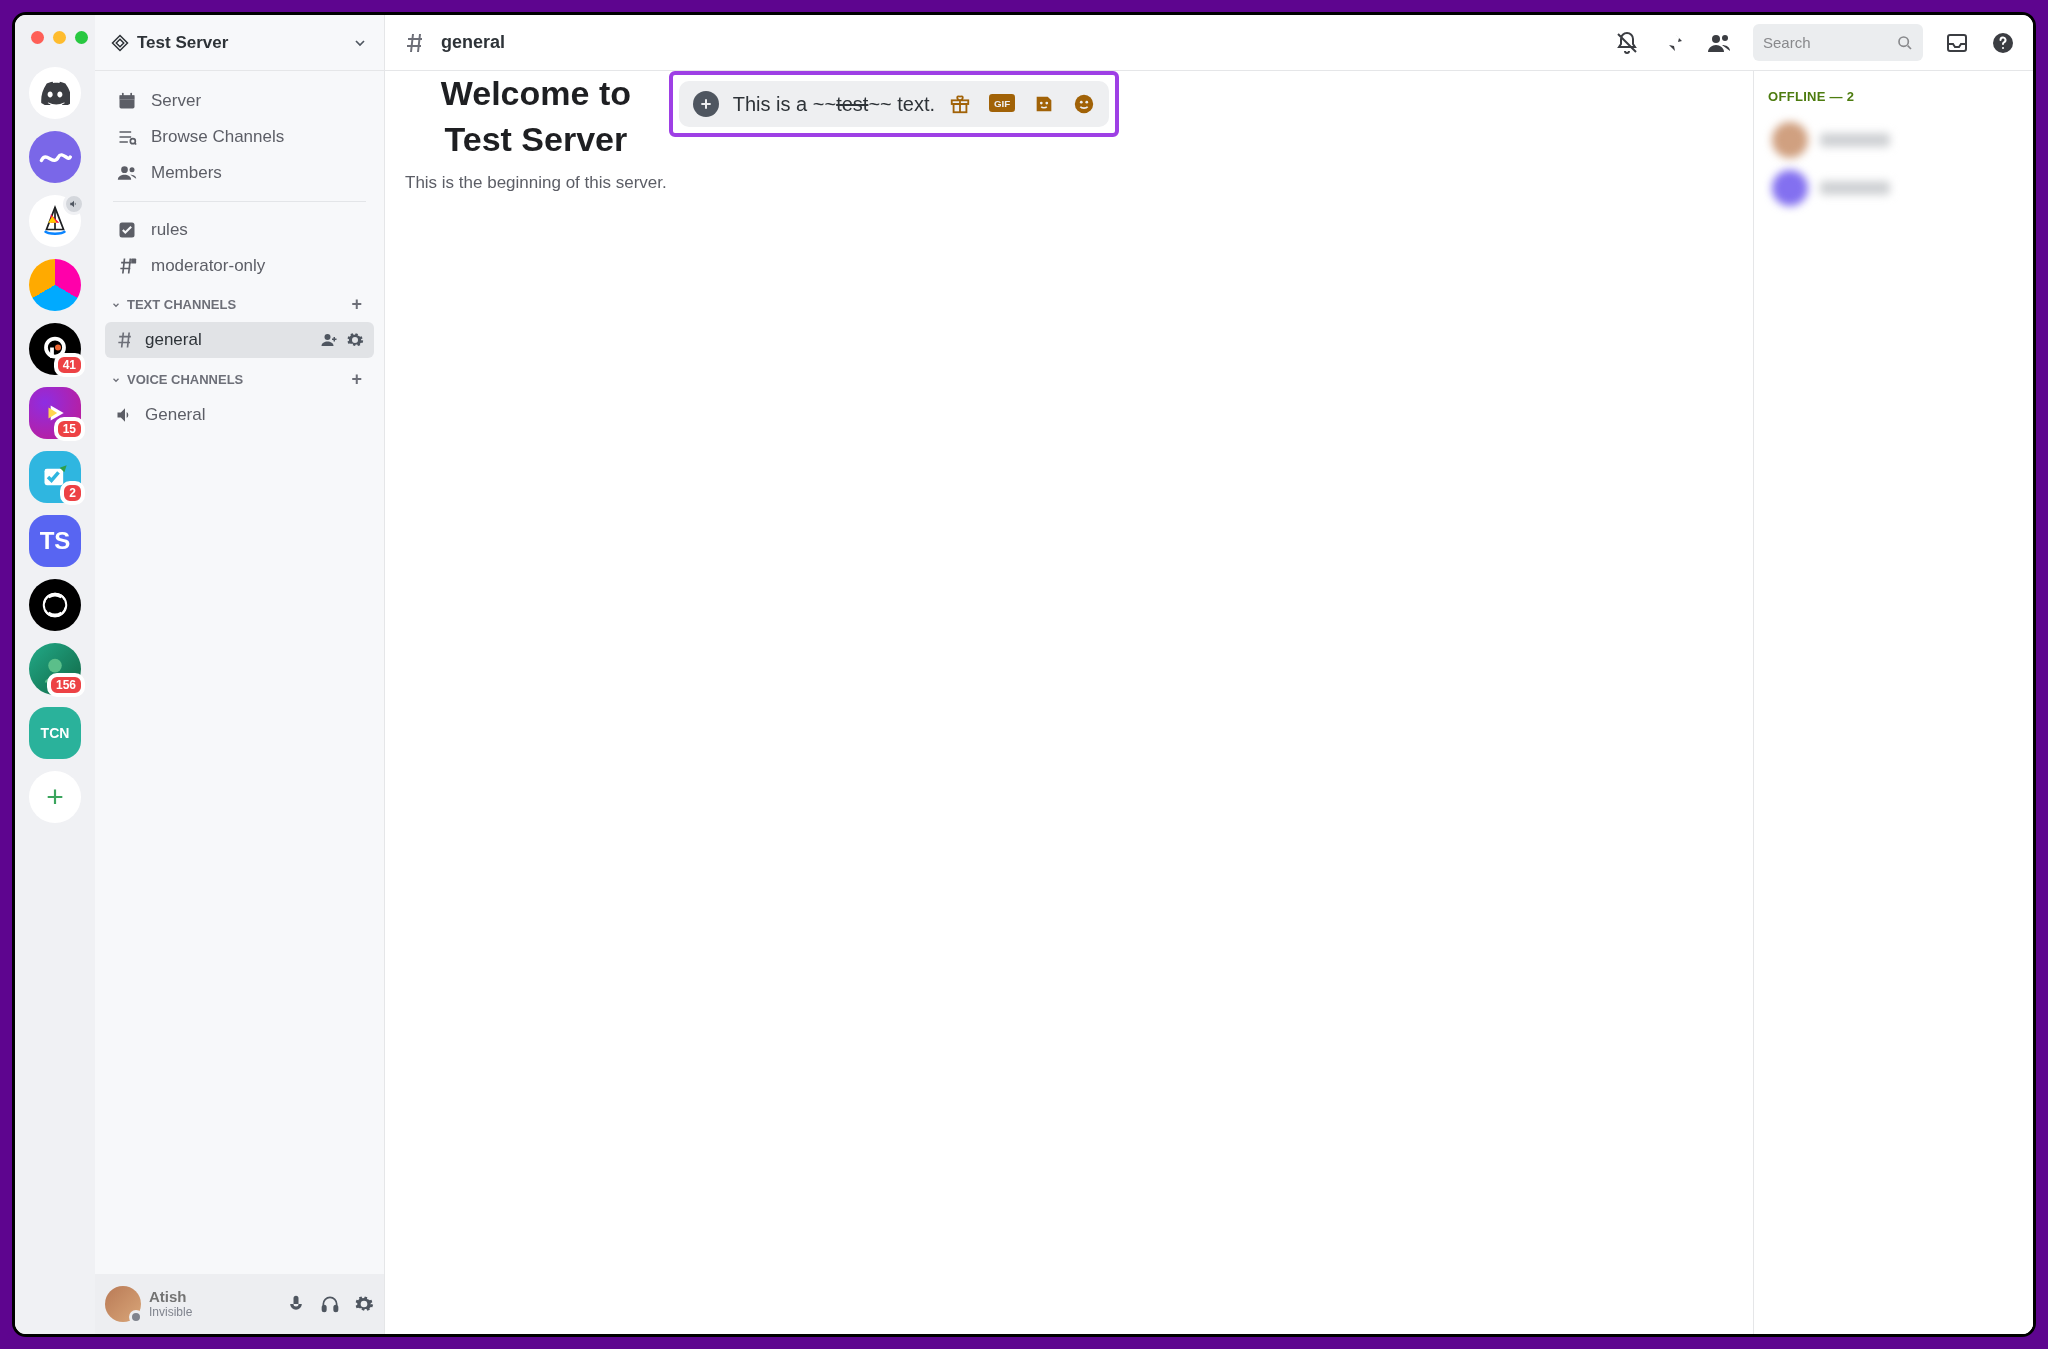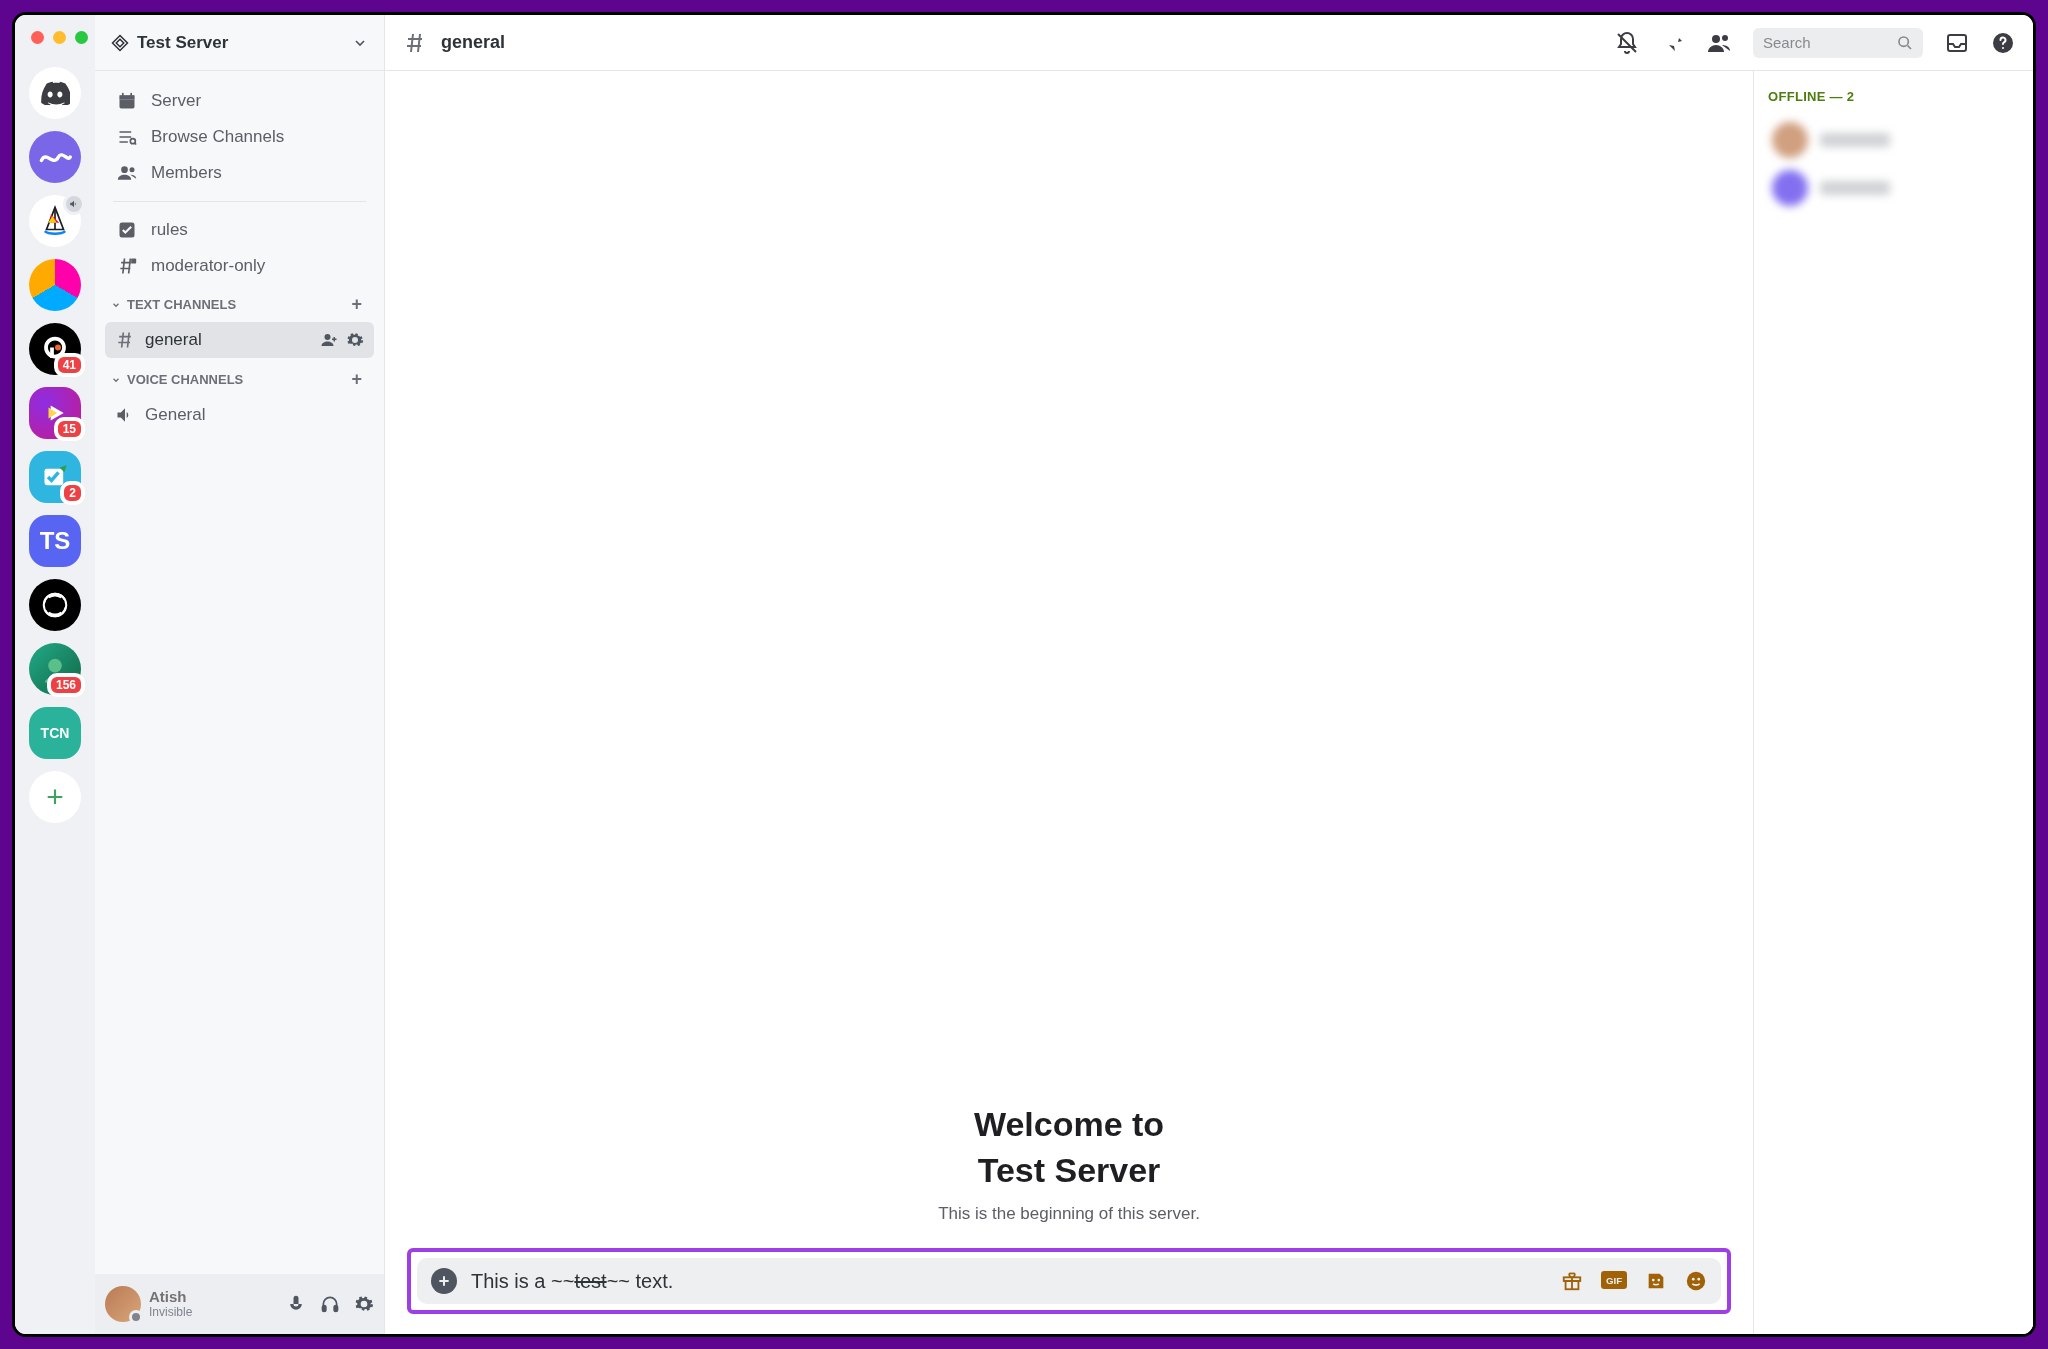--- a/index.html
+++ b/index.html
@@ -59,25 +59,25 @@
 .user-name { font-size:15px; font-weight:600; color:#737373; }
 .user-sub { font-size:12px; color:#80848e; }
 .user-ctrls { margin-left:auto; display:flex; gap:14px; color:#4f5660; }
 
 
 .main { flex:1; display:flex; flex-direction:column; background:#fff; min-width:0; }
 .channel-header { height:56px; border-bottom:1px solid #e5e6e8; display:flex; align-items:center; padding:0 18px; gap:14px; }
 .channel-header .hash { color:#6d6f78; font-size:22px; }
 .channel-header .cname { font-size:18px; font-weight:700; color:#2e3338; }
 .toolbar { margin-left:auto; display:flex; align-items:center; gap:22px; color:#3b3d42; }
-.toolbar .search { width:170px; height:30px; background:#ebedef; border-radius:6px; display:flex; align-items:center; padding:0 10px; color:#88898c; font-size:15px; gap:8px; }
+.toolbar .search { width:170px; height:37px; background:#ebedef; border-radius:6px; display:flex; align-items:center; padding:0 10px; color:#88898c; font-size:15px; gap:8px; }
 .toolbar .search .sicon { margin-left:auto; }
 
 .content-row { flex:1; display:flex; min-height:0; }
-.messages { flex:1; display:flex; flex-direction:column; justify-content:flex-end; padding:0 20px 20px; min-width:0; }
+.messages { flex:1; display:flex; flex-direction:row; padding:0 20px 20px; min-width:0; }
 .welcome { text-align:center; margin-bottom:24px; }
 .welcome h1 { font-size:34px; font-weight:800; color:#1e1f22; line-height:1.35; }
 .welcome p { margin-top:10px; font-size:17px; color:#5c5e66; }
 
 .composer-wrap { padding:0 2px; }
 .composer { border:4px solid #9e3fe5; border-radius:6px; padding:6px; }
 .composer-inner { height:46px; background:#eeeff1; border-radius:10px; display:flex; align-items:center; padding:0 14px; gap:14px; }
 .plus-circle { width:26px; height:26px; border-radius:50%; background:#4f5660; color:#eeeff1; display:flex; align-items:center; justify-content:center; font-size:20px; }
 .compose-text { font-size:20px; color:#2e3338; flex:1; }
 .compose-text s { text-decoration: line-through; }

